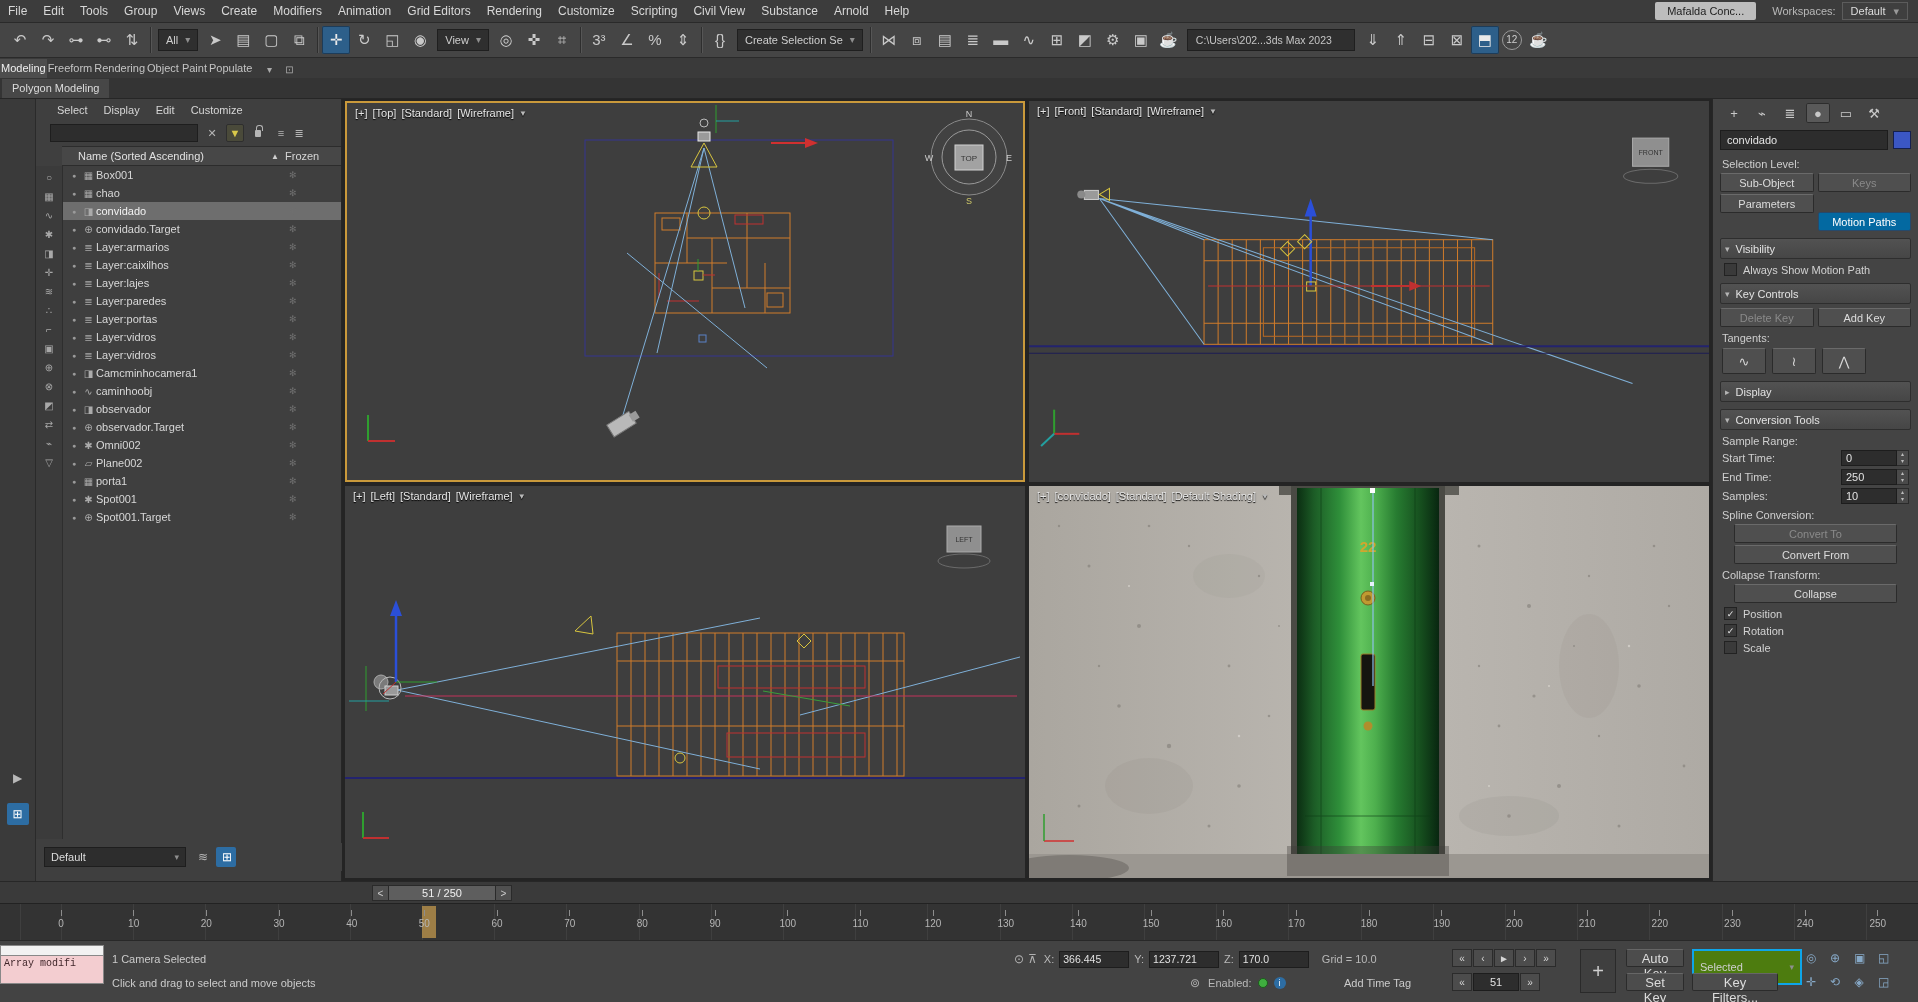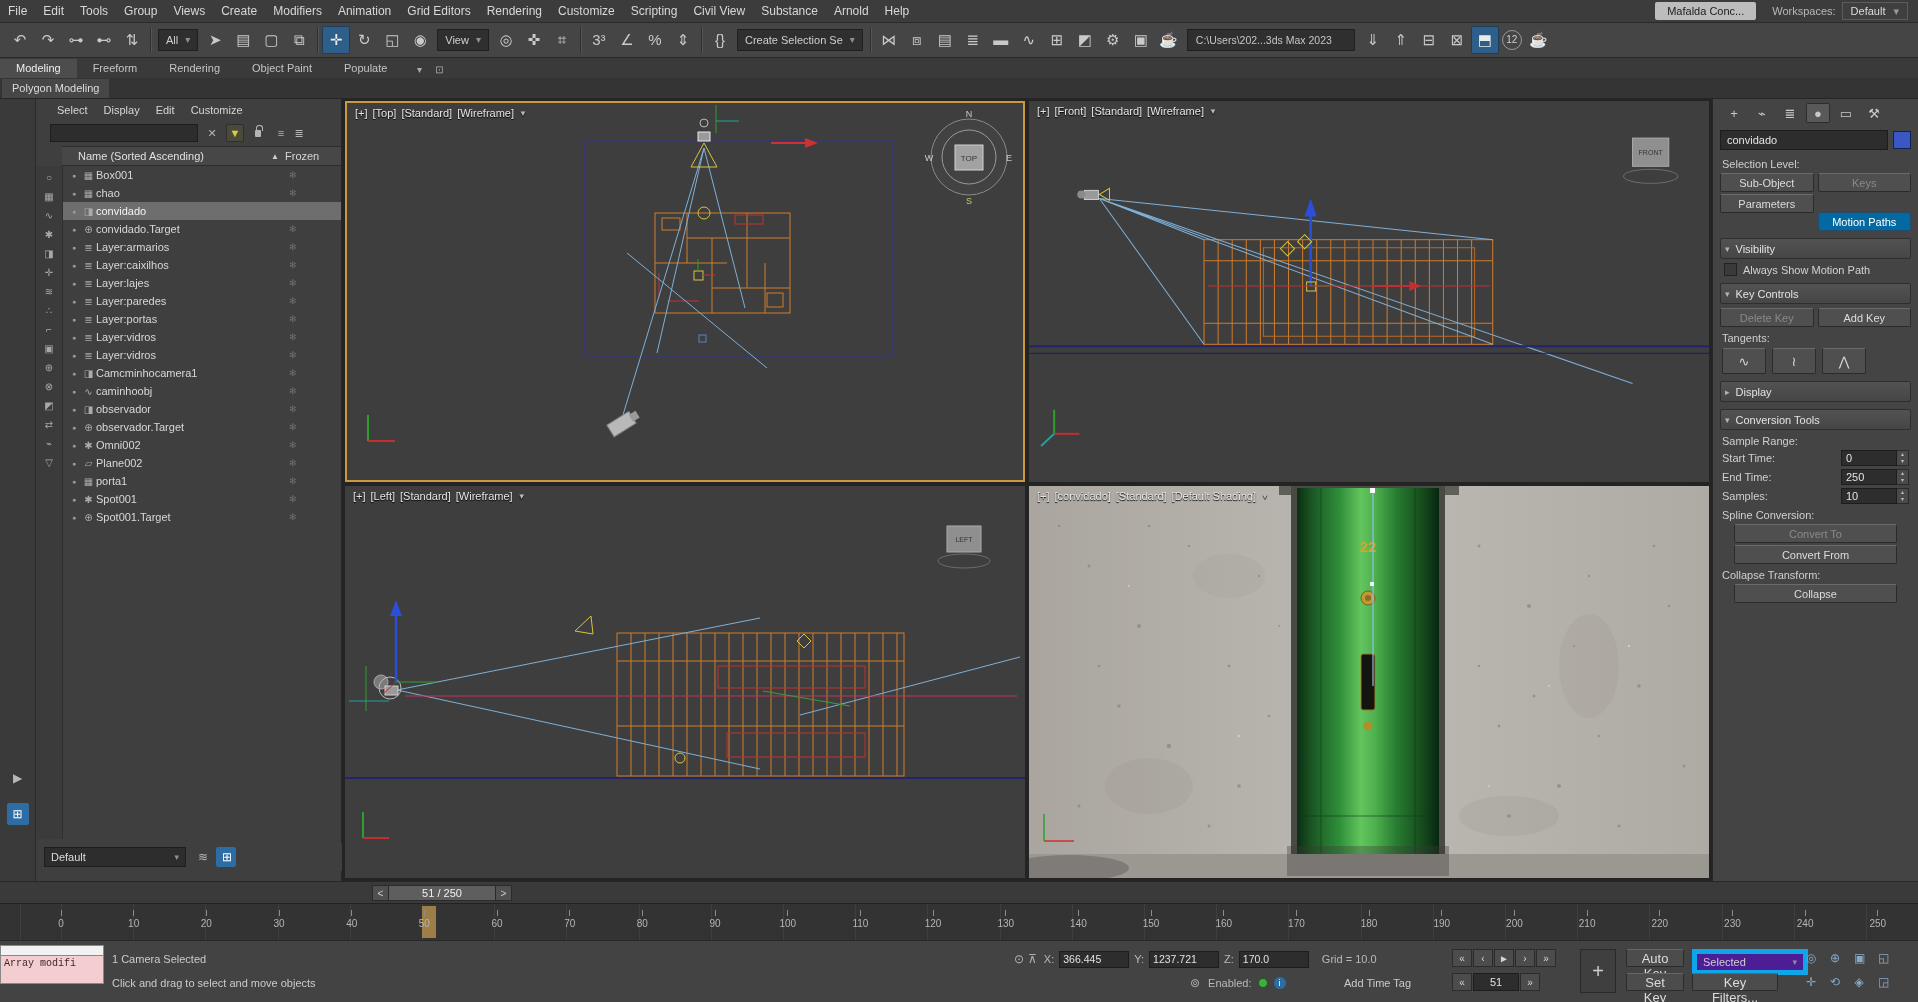--- a/index.html
+++ b/index.html
@@ -30,21 +30,21 @@
   .tdrop{height:20px;background:#2f2f2f;border:1px solid #1f1f1f;display:flex;align-items:center;
          padding:0 7px;margin:0 3px;color:#cfcfcf;cursor:default;}
   .tdrop::after{content:"▾";margin-left:7px;color:#8f8f8f;font-size:10px;}
   #project-path{height:20px;background:#2f2f2f;border:1px solid #1f1f1f;display:flex;align-items:center;
                 padding:0 8px;margin:0 4px;color:#c5c5c5;font-size:10.5px;min-width:150px;}
   #toolbar-badge{width:18px;height:18px;border:1px solid #9a9a9a;border-radius:50%;color:#cfcfcf;
                  font-size:10px;display:flex;align-items:center;justify-content:center;margin:0 3px;}
   
   #ribbontabs{left:0;top:58px;width:100%;height:20px;background:#3a3a3a;display:flex;align-items:flex-end;
               border-bottom:1px solid #2c2c2c;z-index:28;}
-  .rtab{padding:0 16px;height:19px;line-height:19px;color:#c4c4c4;cursor:default;}
+  .rtab{padding:0 1px;height:19px;line-height:19px;color:#c4c4c4;cursor:default;}
   .rtab.active{background:#4d4d4d;color:#efefef;}
   .rmini{width:20px;height:18px;color:#aaa;display:flex;align-items:center;justify-content:center;font-size:10px;}
   #ribbonsub{left:0;top:78px;width:100%;height:20px;background:#343434;display:flex;align-items:center;
              border-bottom:1px solid #262626;z-index:28;}
   #polytab{background:#474747;height:19px;line-height:19px;padding:0 10px;color:#dcdcdc;margin-left:2px;}
   
   #main{left:0;top:98px;width:100%;height:783px;background:#2b2b2b;}
   #leftstrip{left:0;top:0;width:36px;height:100%;background:#3a3a3a;border-right:1px solid #2a2a2a;
              display:flex;flex-direction:column;justify-content:flex-end;align-items:center;gap:14px;padding-bottom:56px;box-sizing:border-box;}
   .stripbtn{width:22px;height:22px;background:transparent;border:none;color:#b8b8b8;font-size:12px;cursor:default;}
@@ -173,22 +173,22 @@
         cursor:default;display:flex;align-items:center;justify-content:center;}
   #framespin{position:absolute;left:1452px;top:32px;display:flex;gap:1px;}
   #framebox{width:44px;height:16px;background:#2d2d2d;border:1px solid #1d1d1d;color:#e2e2e2;
             display:flex;align-items:center;justify-content:center;}
   #bigplus{position:absolute;left:1580px;top:8px;width:36px;height:44px;background:#3f3f3f;
            border:1px solid #2a2a2a;color:#cfcfcf;font-size:20px;cursor:default;}
   .sbtn{position:absolute;height:18px;background:#4c4c4c;border:1px solid #2b2b2b;border-top-color:#666;
         color:#dcdcdc;font-size:13px;cursor:default;border-radius:2px;}
   #autokey{left:1626px;top:8px;width:58px;}
   #setkey{left:1626px;top:32px;width:58px;}
-  #seldrop{position:absolute;left:1692px;top:8px;width:94px;height:16px;background:#4c1d95;
-           border:5px solid #0ea5e9;color:#cfcfcf;display:flex;align-items:center;padding:0 6px;}
+  #seldrop{position:absolute;left:1692px;top:8px;width:94px;height:16px;background:#4d7c0f;
+           border:2px solid #0ea5e9;color:#cfcfcf;display:flex;align-items:center;padding:8px 6px;}
   #seldrop::after{content:"▾";margin-left:auto;color:#8f8f8f;font-size:9px;}
   #keyfilters{left:1692px;top:32px;width:86px;}
   .navcluster{position:absolute;display:flex;gap:2px;}
   #nav1{left:1800px;top:8px;} #nav2{left:1800px;top:32px;}
   .navbtn{width:22px;height:18px;background:none;border:none;color:#86a8c6;font-size:12px;cursor:default;}
 </style>
 </head>
 <body>
 
 <div id="menubar" class="abs">
@@ -997,20 +997,37 @@
     <div class="cp-btn-row" style="padding:0 14px;">
         <button class="cpbtn dim">Convert To</button>
       </div>
     <div class="cp-btn-row" style="padding:0 14px;">
         <button class="cpbtn">Convert From</button>
       </div>
     <div class="cp-label">Collapse Transform:</div>
     <div class="cp-btn-row" style="padding:0 14px;">
         <button class="cpbtn">Collapse</button>
       </div>
+    <div>
+
+        <div class="cbrow checked">
+          <span class="cb"></span>
+          <span class="cblabel">Position</span>
+        </div>
+
+        <div class="cbrow checked">
+          <span class="cb"></span>
+          <span class="cblabel">Rotation</span>
+        </div>
+
+        <div class="cbrow">
+          <span class="cb"></span>
+          <span class="cblabel">Scale</span>
+        </div>
+      </div>
   </div>
 </div>
 
 <div id="trackbar" class="abs">
   <div id="timeslider">
     <span class="ts-arrow">&lt;</span>
     <span id="ts-value">51 / 250</span>
     <span class="ts-arrow">&gt;</span>
   </div>
 </div>

